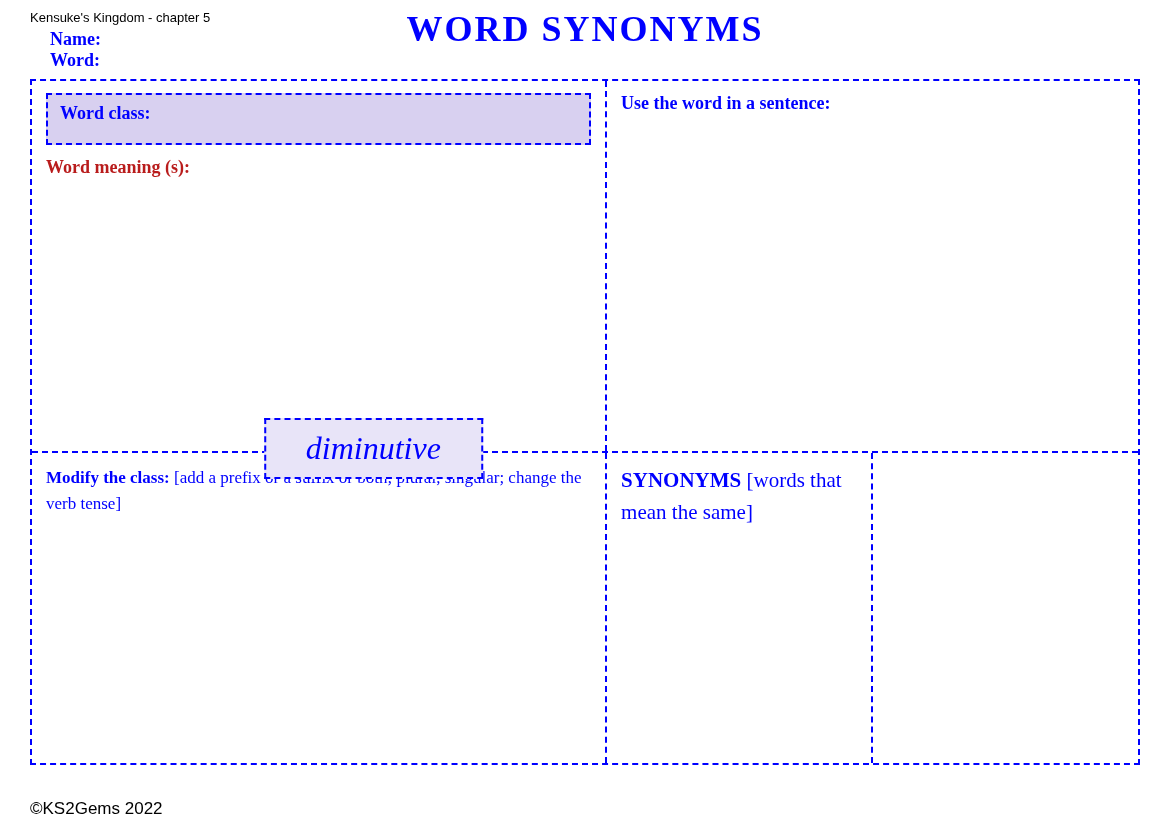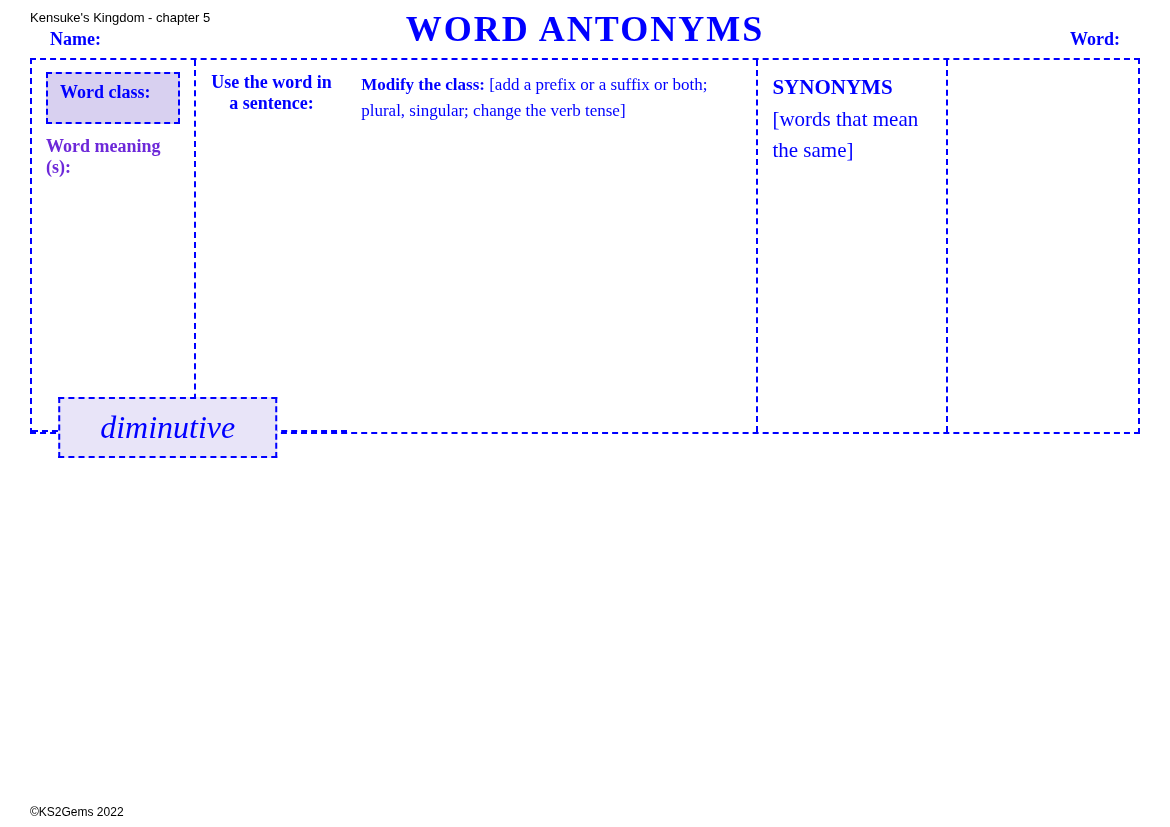--- a/index.html
+++ b/index.html
@@ -49,76 +49,76 @@
       left: 50%;
       transform: translateX(-50%);
       top: 8px;
       white-space: nowrap;
     }
 
     .name-date-row {
       display: flex;
       justify-content: space-between;
       margin: 2px 20px 8px 20px;
+      flex-direction: column;
     }
 
     .name-label, .date-label {
       font-size: 18px;
       font-weight: bold;
       color: #00f;
       font-family: 'Comic Sans MS', cursive;
     }
 
     .main-grid {
       border: 2px dashed #00f;
       width: 100%;
       display: flex;
-      flex-direction: row;
+      flex-direction: column;
       margin-top: 2px;
     }
 
     .top-row {
       display: flex;
       border-bottom: 2px dashed #00f;
     }
 
     .left-panel {
       width: 52%;
       border-right: 2px dashed #00f;
       padding: 12px 14px;
       position: relative;
       min-height: 370px;
     }
 
     .right-panel {
       width: 48%;
       padding: 12px 14px;
       min-height: 370px;
-      text-align: center;
     }
 
     .word-class-box {
       border: 2px dashed #00f;
       background: #d8d0f0;
       padding: 8px 12px;
       margin-bottom: 12px;
       min-height: 52px;
     }
 
     .word-class-label {
       font-size: 18px;
       font-weight: bold;
       color: #00f;
       font-family: 'Comic Sans MS', cursive;
     }
 
     .word-meaning-label {
       font-size: 18px;
       font-weight: bold;
-      color: #6d28d9;
+      color: #b91c1c;
       font-family: 'Comic Sans MS', cursive;
       margin-bottom: 8px;
     }
 
     .use-in-sentence-label {
       font-size: 18px;
       font-weight: bold;
       color: #00f;
       font-family: 'Comic Sans MS', cursive;
     }
@@ -186,37 +186,37 @@
     }
 
     .synonyms-label strong, .antonyms-label strong {
       font-weight: bold;
     }
 
     .footer {
       position: absolute;
       bottom: 8px;
       left: 30px;
-      font-size: 12px;
+      font-size: 17px;
       color: #000;
       font-family: Arial, sans-serif;
     }
 
     .top-row-wrapper {
       position: relative;
     }
   </style>
 </head>
 <body>
 
 <div class="page-container">
 
   <div class="top-bar">
     <span class="subtitle">Kensuke's Kingdom - chapter 5</span>
-    <span class="main-title">WORD ANTONYMS</span>
+    <span class="main-title">WORD SYNONYMS</span>
     <span></span>
   </div>
 
   <div class="name-date-row">
     <span class="name-label">Name:</span>
     <span class="date-label">Word:</span>
   </div>
 
   <div class="main-grid">
 

